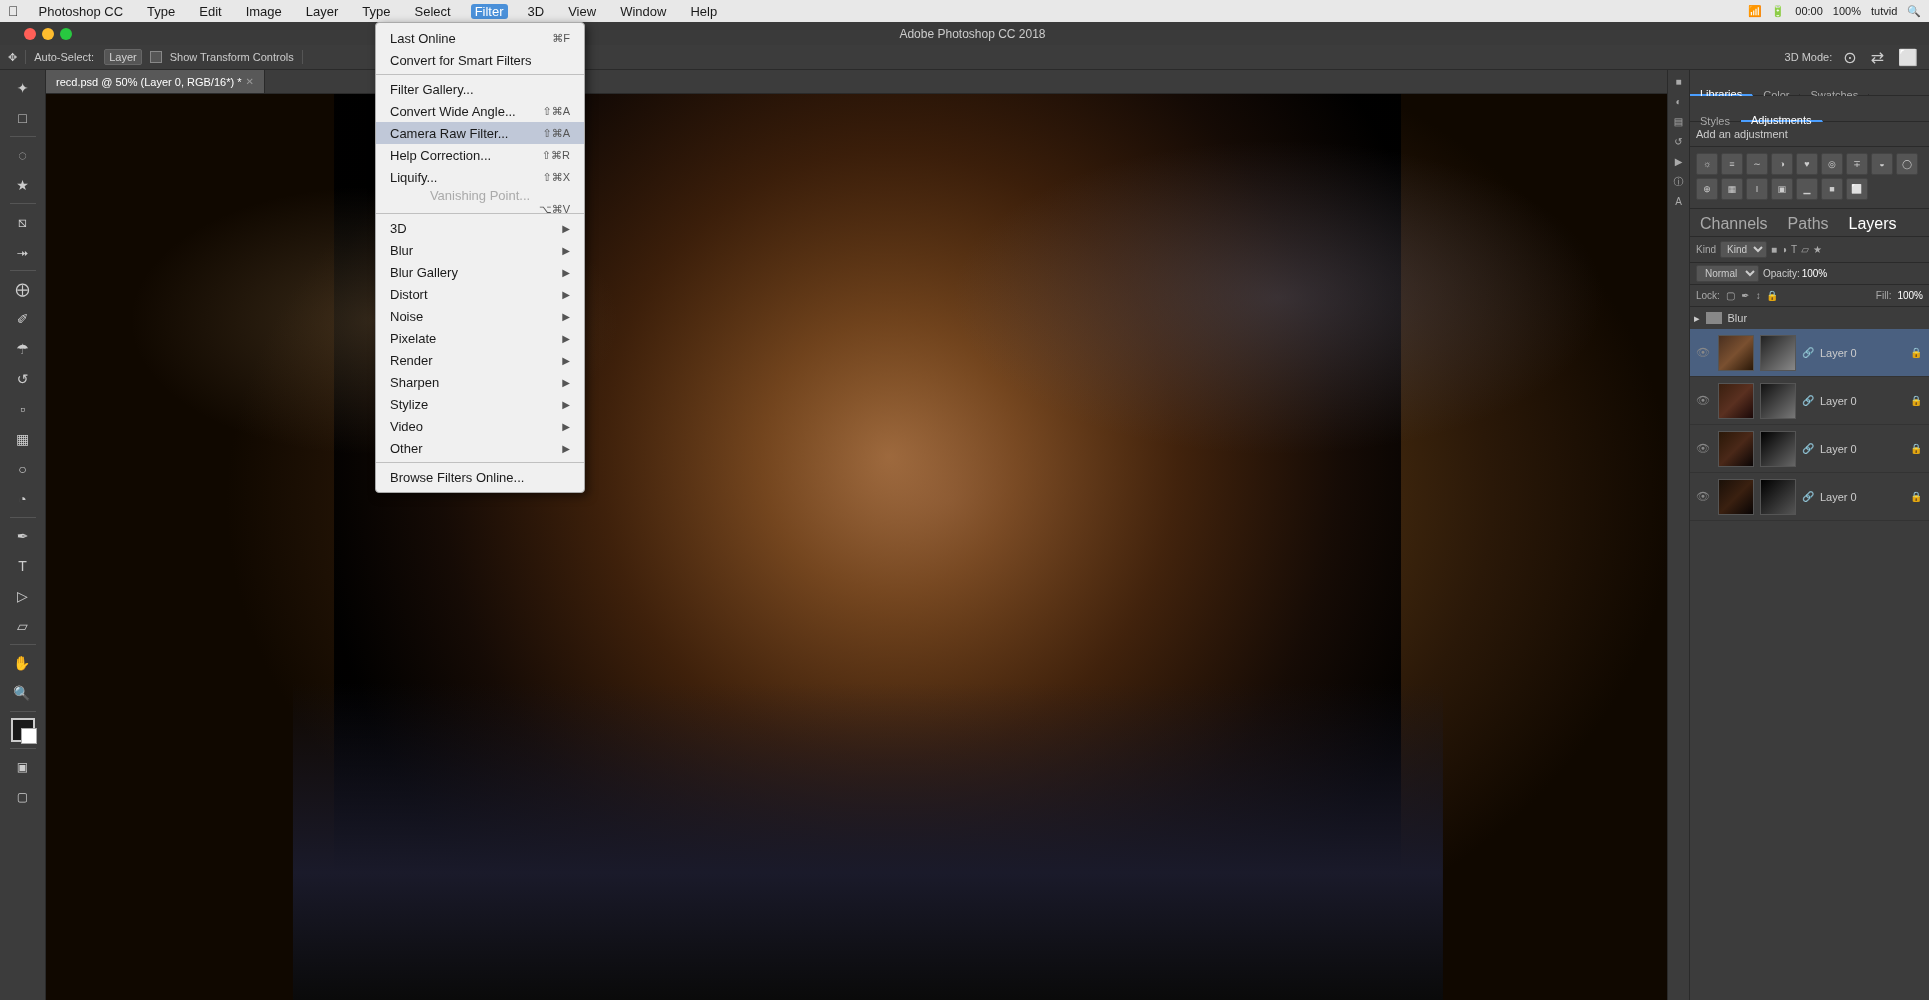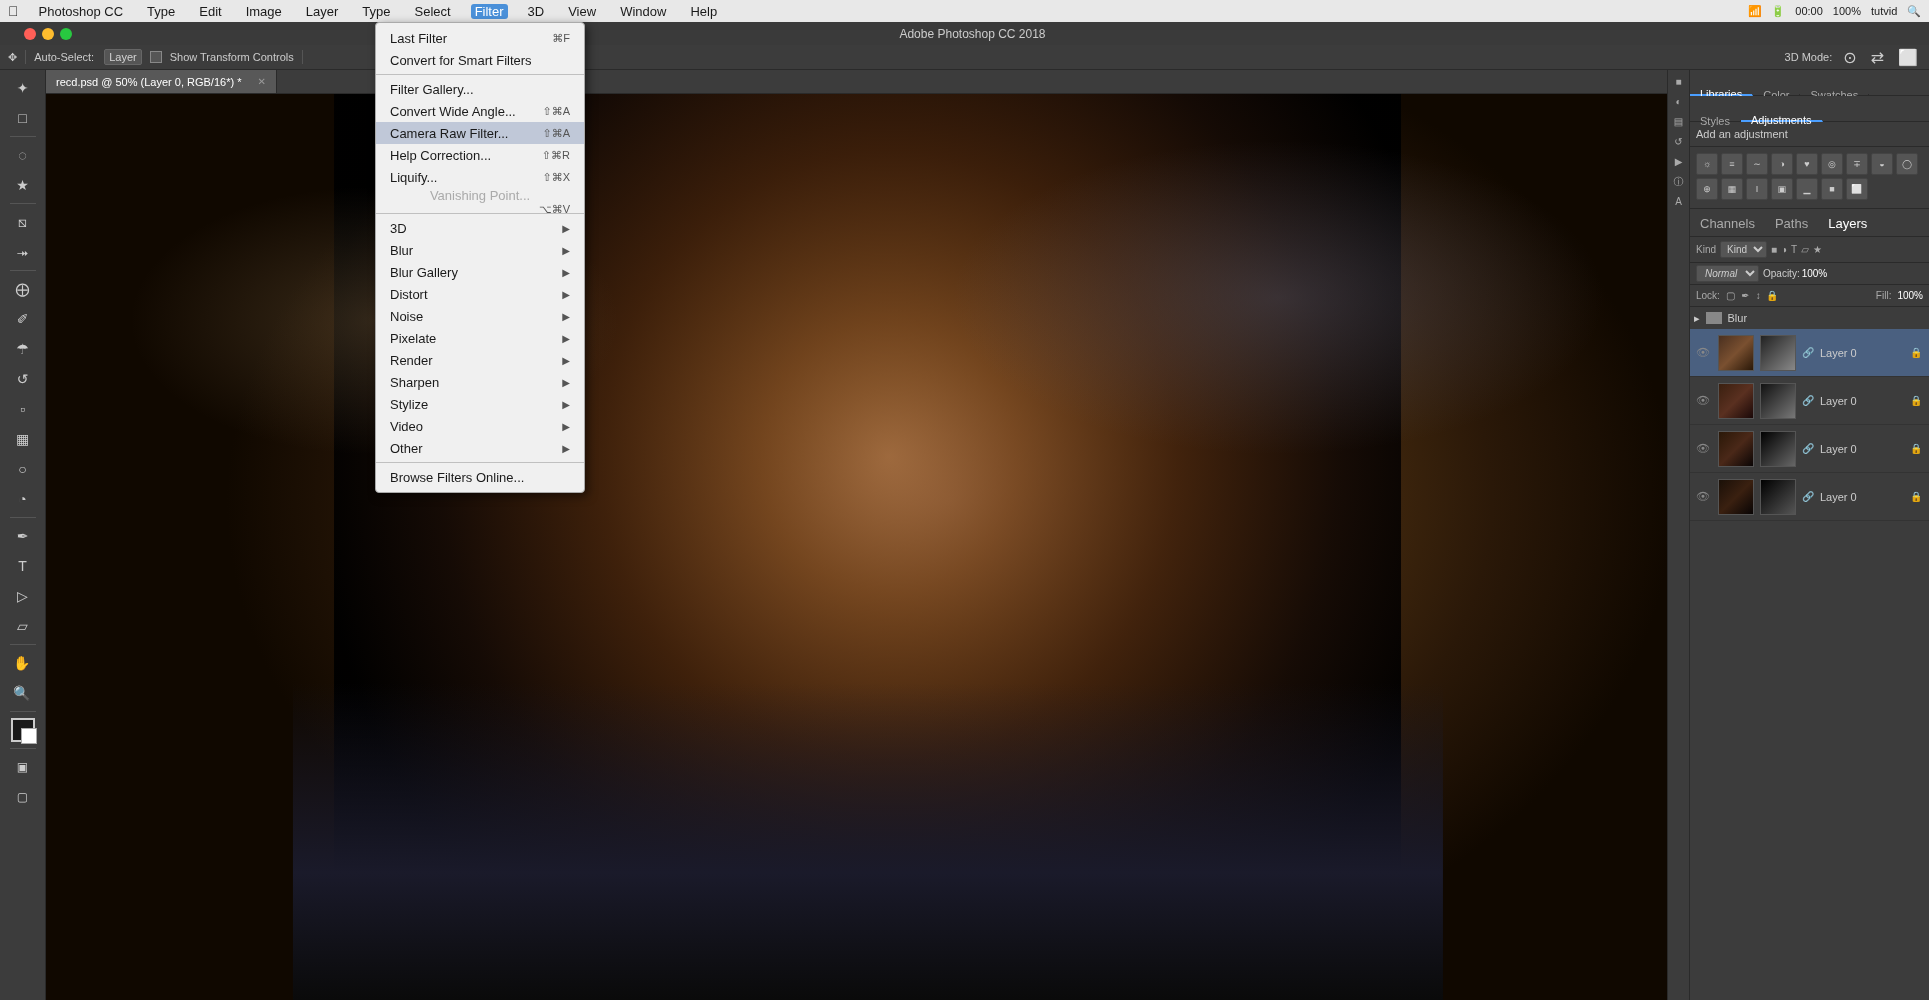--- a/index.html
+++ b/index.html
@@ -128,21 +128,21 @@
       display: flex;
       align-items: stretch;
       border-bottom: 1px solid #2a2a2a;
     }
     .canvas-tab {
       padding: 0 10px;
       font-size: 11px;
       color: #ccc;
       display: flex;
       align-items: center;
-      gap: 16px;
+      gap: 4px;
       border-right: 1px solid #2a2a2a;
       cursor: pointer;
     }
     .canvas-tab.active {
       background: #585858;
       color: #fff;
     }
     .tab-close {
       font-size: 10px;
       color: #999;
@@ -259,21 +259,21 @@
       flex: 1;
       overflow-y: auto;
     }
     .layers-tabs {
       display: flex;
       height: 26px;
       border-bottom: 1px solid #2a2a2a;
     }
     .layers-tab {
       padding: 0 10px;
-      font-size: 13px;
+      font-size: 16px;
       color: #aaa;
       display: flex;
       align-items: center;
       cursor: pointer;
     }
     .layers-tab.active { color: #fff; }
 
     .layers-toolbar {
       height: 26px;
       display: flex;
@@ -299,21 +299,20 @@
       gap: 4px;
       border-bottom: 1px solid #2a2a2a;
     }
     .blend-select {
       background: #555;
       border: 1px solid #444;
       color: #ccc;
       font-size: 10px;
       padding: 1px 4px;
       border-radius: 2px;
-      font-style: italic;
     }
     .opacity-control {
       display: flex;
       align-items: center;
       gap: 2px;
       font-size: 10px;
       color: #ccc;
     }
 
     .lock-bar {
@@ -717,21 +716,21 @@
       </div>
       <span class="chain-icon">🔗</span>
       <span class="layer-name">Layer 0</span>
       <span class="layer-icon">🔒</span>
     </div>
   </div>
 </div>
 
 <div id="filter-menu">
   <div class="menu-row">
-    <span>Last Filter</span>
+    <span>Last Online</span>
     <span class="menu-shortcut">⌘F</span>
   </div>
   <div class="menu-row">
     <span>Convert for Smart Filters</span>
   </div>
   <div class="menu-section-divider"></div>
   <div class="menu-row">
     <span>Filter Gallery...</span>
   </div>
   <div class="menu-row">

